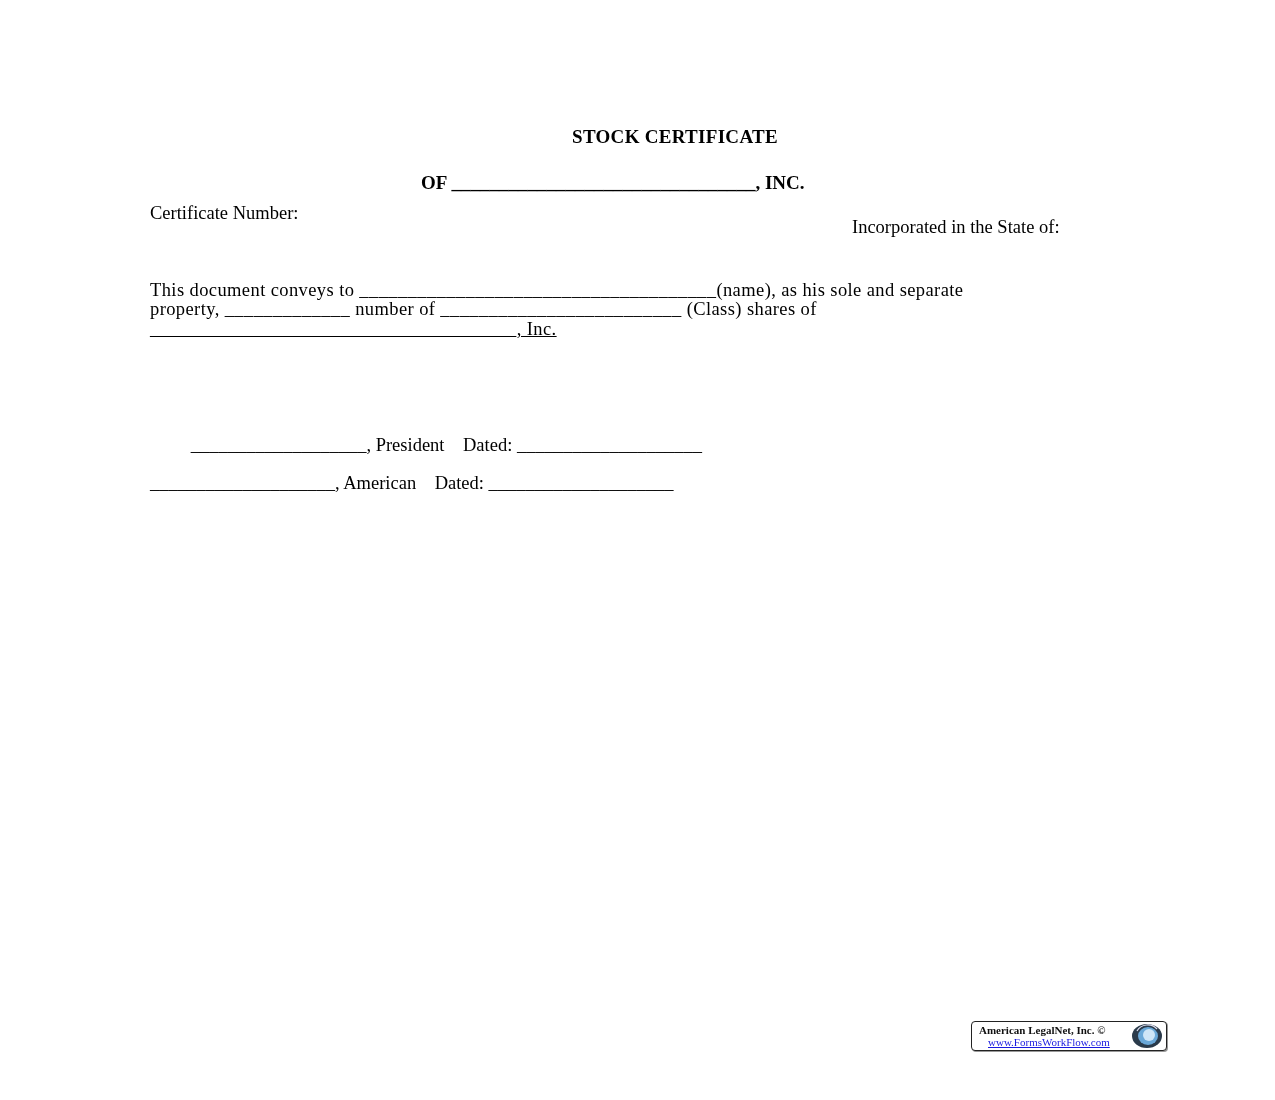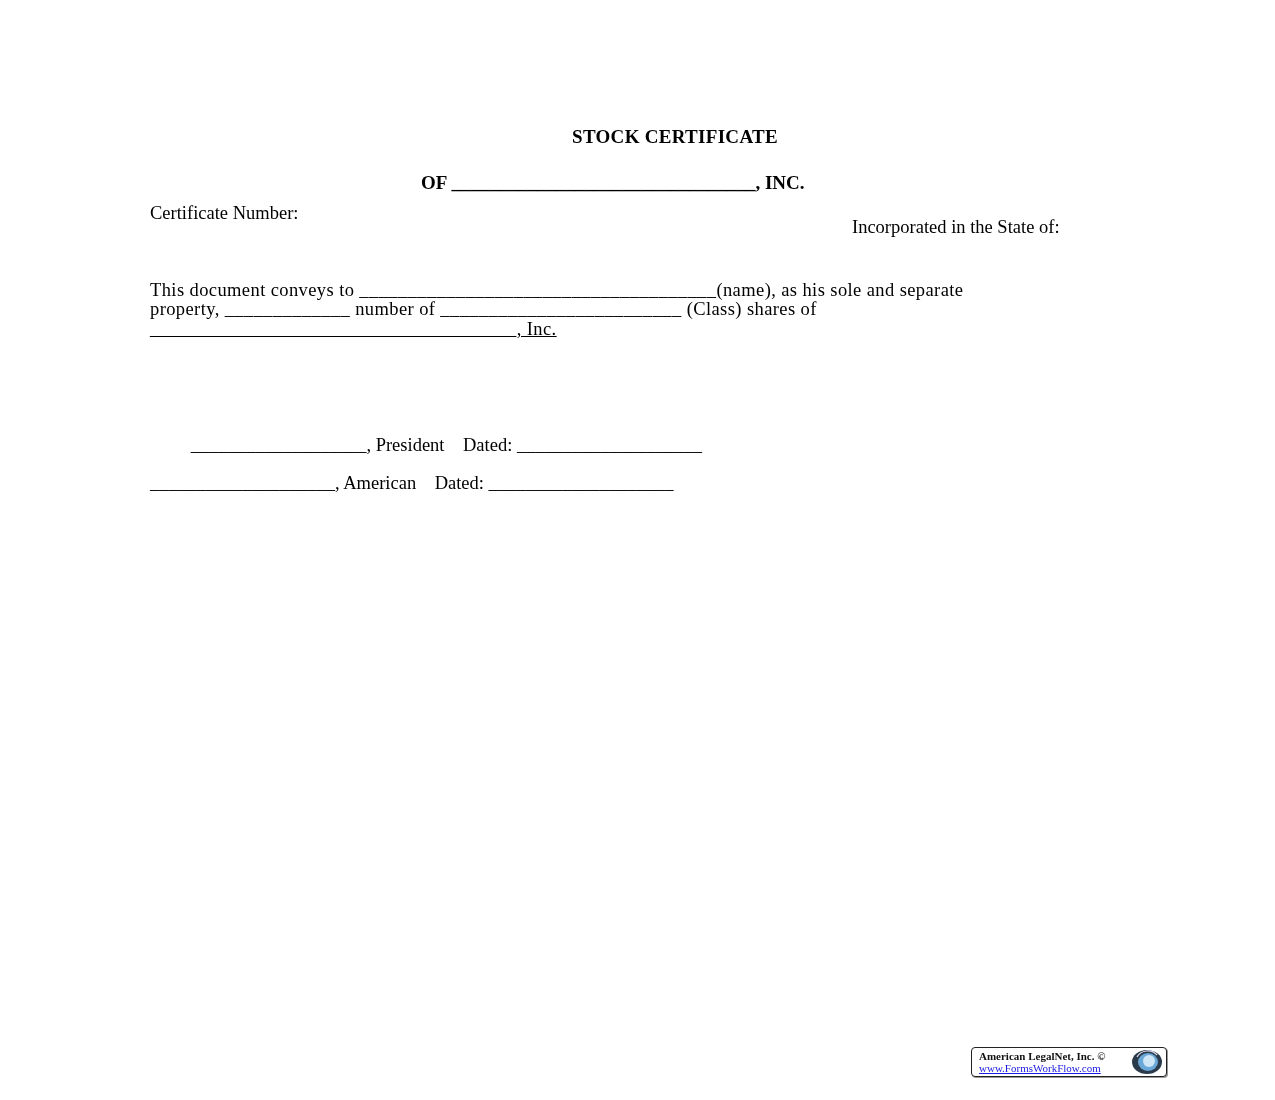--- a/index.html
+++ b/index.html
@@ -5,23 +5,23 @@
   html, body { margin: 0; padding: 0; background: #ffffff; }
   body { width: 1275px; height: 1100px; position: relative; overflow: hidden;
          font-family: "Liberation Serif", "DejaVu Serif", serif; color: #000; }
   .abs { position: absolute; white-space: pre; }
   .title { font-weight: bold; font-size: 19px; left: 0; width: 1350px; text-align: center; top: 126px; letter-spacing: 0.3px; }
   .of { font-weight: bold; font-size: 19px; left: 421px; top: 164px; margin-top: 8px; }
   .label { font-size: 18.5px; }
   .body-line { font-size: 18.5px; left: 150px; letter-spacing: 0.4px; }
   .badge { position: absolute; left: 971px; top: 1021px; width: 194px; height: 28px;
            border: 1.5px solid #222; border-radius: 4px; background: #fff;
-           box-shadow: 1px 1px 0 #999; margin-top: 26px; }
+           box-shadow: 1px 1px 0 #999; }
   .badge-name { position: absolute; left: 7px; top: 2px; font-size: 11px; font-weight: bold; font-family: "Liberation Serif", serif; color: #111; white-space: nowrap; }
-  .badge-url { position: absolute; left: 7px; top: 14px; font-size: 11px; font-family: "Liberation Serif", serif; color: #1a1ae0; text-decoration: underline; white-space: nowrap; }
+  .badge-url { position: absolute; left: 16px; top: 14px; font-size: 11px; font-family: "Liberation Serif", serif; color: #1a1ae0; text-decoration: underline; white-space: nowrap; }
   .globe { position: absolute; right: 3px; top: 1px; width: 34px; height: 26px; }
 </style>
 </head>
 <body>
 
 <div>
   <div class="abs title">STOCK CERTIFICATE</div>
   <div class="abs of">OF ________________________________, INC.</div>
 
   <div class="abs label" style="left:150px; top:203px;">Certificate Number:</div>

